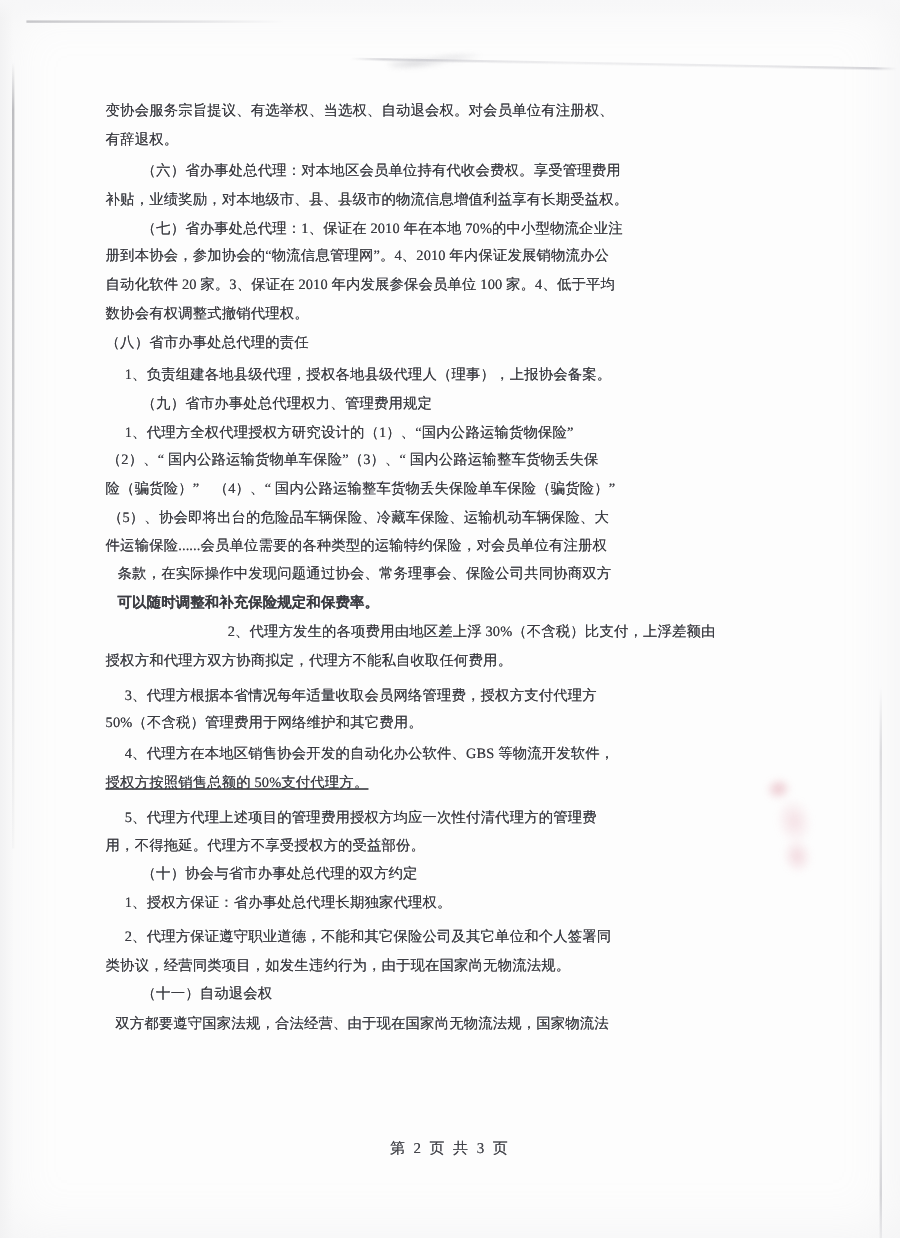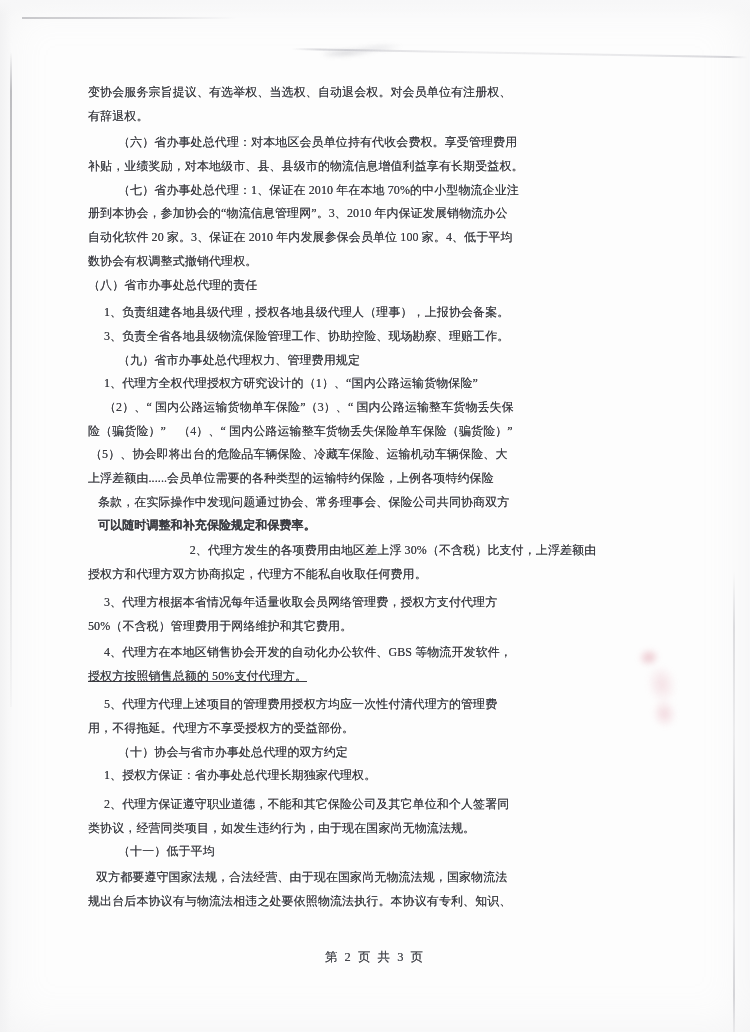--- a/index.html
+++ b/index.html
@@ -141,45 +141,43 @@
   <div class="smudge-top"></div>
   <div class="smudge-pink"></div>
   <div class="edge-right"></div>
 
   <div class="content">
       <div class="line" style="margin-left: 0px; margin-top: 0px;">变协会服务宗旨提议、有选举权、当选权、自动退会权。对会员单位有注册权、</div>
       <div class="line" style="margin-left: 0px; margin-top: 0px;">有辞退权。</div>
       <div class="line" style="margin-left: 30px; margin-top: 3px;">（六）省办事处总代理：对本地区会员单位持有代收会费权。享受管理费用</div>
       <div class="line" style="margin-left: 0px; margin-top: 0px;">补贴，业绩奖励，对本地级市、县、县级市的物流信息增值利益享有长期受益权。</div>
       <div class="line" style="margin-left: 30px; margin-top: 0px;">（七）省办事处总代理：1、保证在 2010 年在本地 70%的中小型物流企业注</div>
-      <div class="line" style="margin-left: 0px; margin-top: 0px;">册到本协会，参加协会的“物流信息管理网”。3、2010 年内保证发展销物流办公</div>
+      <div class="line" style="margin-left: 0px; margin-top: 0px;">册到本协会，参加协会的“物流信息管理网”。4、2010 年内保证发展销物流办公</div>
       <div class="line" style="margin-left: 0px; margin-top: 0px;">自动化软件 20 家。3、保证在 2010 年内发展参保会员单位 100 家。4、低于平均</div>
       <div class="line" style="margin-left: 0px; margin-top: 0px;">数协会有权调整式撤销代理权。</div>
       <div class="line" style="margin-top: 0px;">（八）省市办事处总代理的责任</div>
       <div class="line" style="margin-left: 16px; margin-top: 4px;">1、负责组建各地县级代理，授权各地县级代理人（理事），上报协会备案。</div>
-      <div class="line" style="margin-left: 16px; margin-top: 0px;">3、负责全省各地县级物流保险管理工作、协助控险、现场勘察、理赔工作。</div>
       <div class="line" style="margin-left: 30px; margin-top: 0px;">（九）省市办事处总代理权力、管理费用规定</div>
       <div class="line" style="margin-left: 16px; margin-top: 0px;">1、代理方全权代理授权方研究设计的（1）、“国内公路运输货物保险”</div>
-      <div class="line" style="margin-left: 16px; margin-top: 0px;">（2）、“ 国内公路运输货物单车保险”（3）、“ 国内公路运输整车货物丢失保</div>
+      <div class="line" style="margin-left: 1px; margin-top: 0px;">（2）、“ 国内公路运输货物单车保险”（3）、“ 国内公路运输整车货物丢失保</div>
       <div class="line" style="margin-left: 0px; margin-top: 0px;">险（骗货险）”　（4）、“ 国内公路运输整车货物丢失保险单车保险（骗货险）”</div>
       <div class="line" style="margin-left: 2px; margin-top: 0px;">（5）、协会即将出台的危险品车辆保险、冷藏车保险、运输机动车辆保险、大</div>
-      <div class="line" style="margin-left: 0px; margin-top: 0px;">上浮差额由......会员单位需要的各种类型的运输特约保险，上例各项特约保险</div>
+      <div class="line" style="margin-left: 0px; margin-top: 0px;">件运输保险......会员单位需要的各种类型的运输特约保险，对会员单位有注册权</div>
       <div class="line" style="margin-left: 10px; margin-top: 0px;">条款，在实际操作中发现问题通过协会、常务理事会、保险公司共同协商双方</div>
       <div class="line" style="margin-left: 10px; margin-top: 0px; font-weight: bold;">可以随时调整和补充保险规定和保费率。</div>
       <div class="line" style="margin-left: 10px; margin-top: 1px; text-align: center;">2、代理方发生的各项费用由地区差上浮 30%（不含税）比支付，上浮差额由</div>
       <div class="line" style="margin-left: 0px; margin-top: 0px;">授权方和代理方双方协商拟定，代理方不能私自收取任何费用。</div>
       <div class="line" style="margin-left: 16px; margin-top: 5px;">3、代理方根据本省情况每年适量收取会员网络管理费，授权方支付代理方</div>
       <div class="line" style="margin-left: 0px; margin-top: 0px;">50%（不含税）管理费用于网络维护和其它费用。</div>
       <div class="line" style="margin-left: 16px; margin-top: 2px;">4、代理方在本地区销售协会开发的自动化办公软件、GBS 等物流开发软件，</div>
       <div class="line" style="margin-left: 0px; margin-top: 0px; text-decoration: underline;">授权方按照销售总额的 50%支付代理方。</div>
       <div class="line" style="margin-left: 16px; margin-top: 5px;">5、代理方代理上述项目的管理费用授权方均应一次性付清代理方的管理费</div>
       <div class="line" style="margin-left: 0px; margin-top: 0px;">用，不得拖延。代理方不享受授权方的受益部份。</div>
       <div class="line" style="margin-left: 30px; margin-top: 0px;">（十）协会与省市办事处总代理的双方约定</div>
       <div class="line" style="margin-left: 16px; margin-top: 0px;">1、授权方保证：省办事处总代理长期独家代理权。</div>
       <div class="line" style="margin-left: 16px; margin-top: 5px;">2、代理方保证遵守职业道德，不能和其它保险公司及其它单位和个人签署同</div>
       <div class="line" style="margin-left: 0px; margin-top: 0px;">类协议，经营同类项目，如发生违约行为，由于现在国家尚无物流法规。</div>
-      <div class="line" style="margin-left: 30px; margin-top: 0px;">（十一）低于平均</div>
+      <div class="line" style="margin-left: 30px; margin-top: 0px;">（十一）自动退会权</div>
       <div class="line" style="margin-left: 8px; margin-top: 2px;">双方都要遵守国家法规，合法经营、由于现在国家尚无物流法规，国家物流法</div>
-      <div class="line" style="margin-left: 0px; margin-top: 0px;">规出台后本协议有与物流法相违之处要依照物流法执行。本协议有专利、知识、</div>
     </div>
 
   <div class="footer">第 2 页 共 3 页</div>
 </div>
 
 </body></html>

